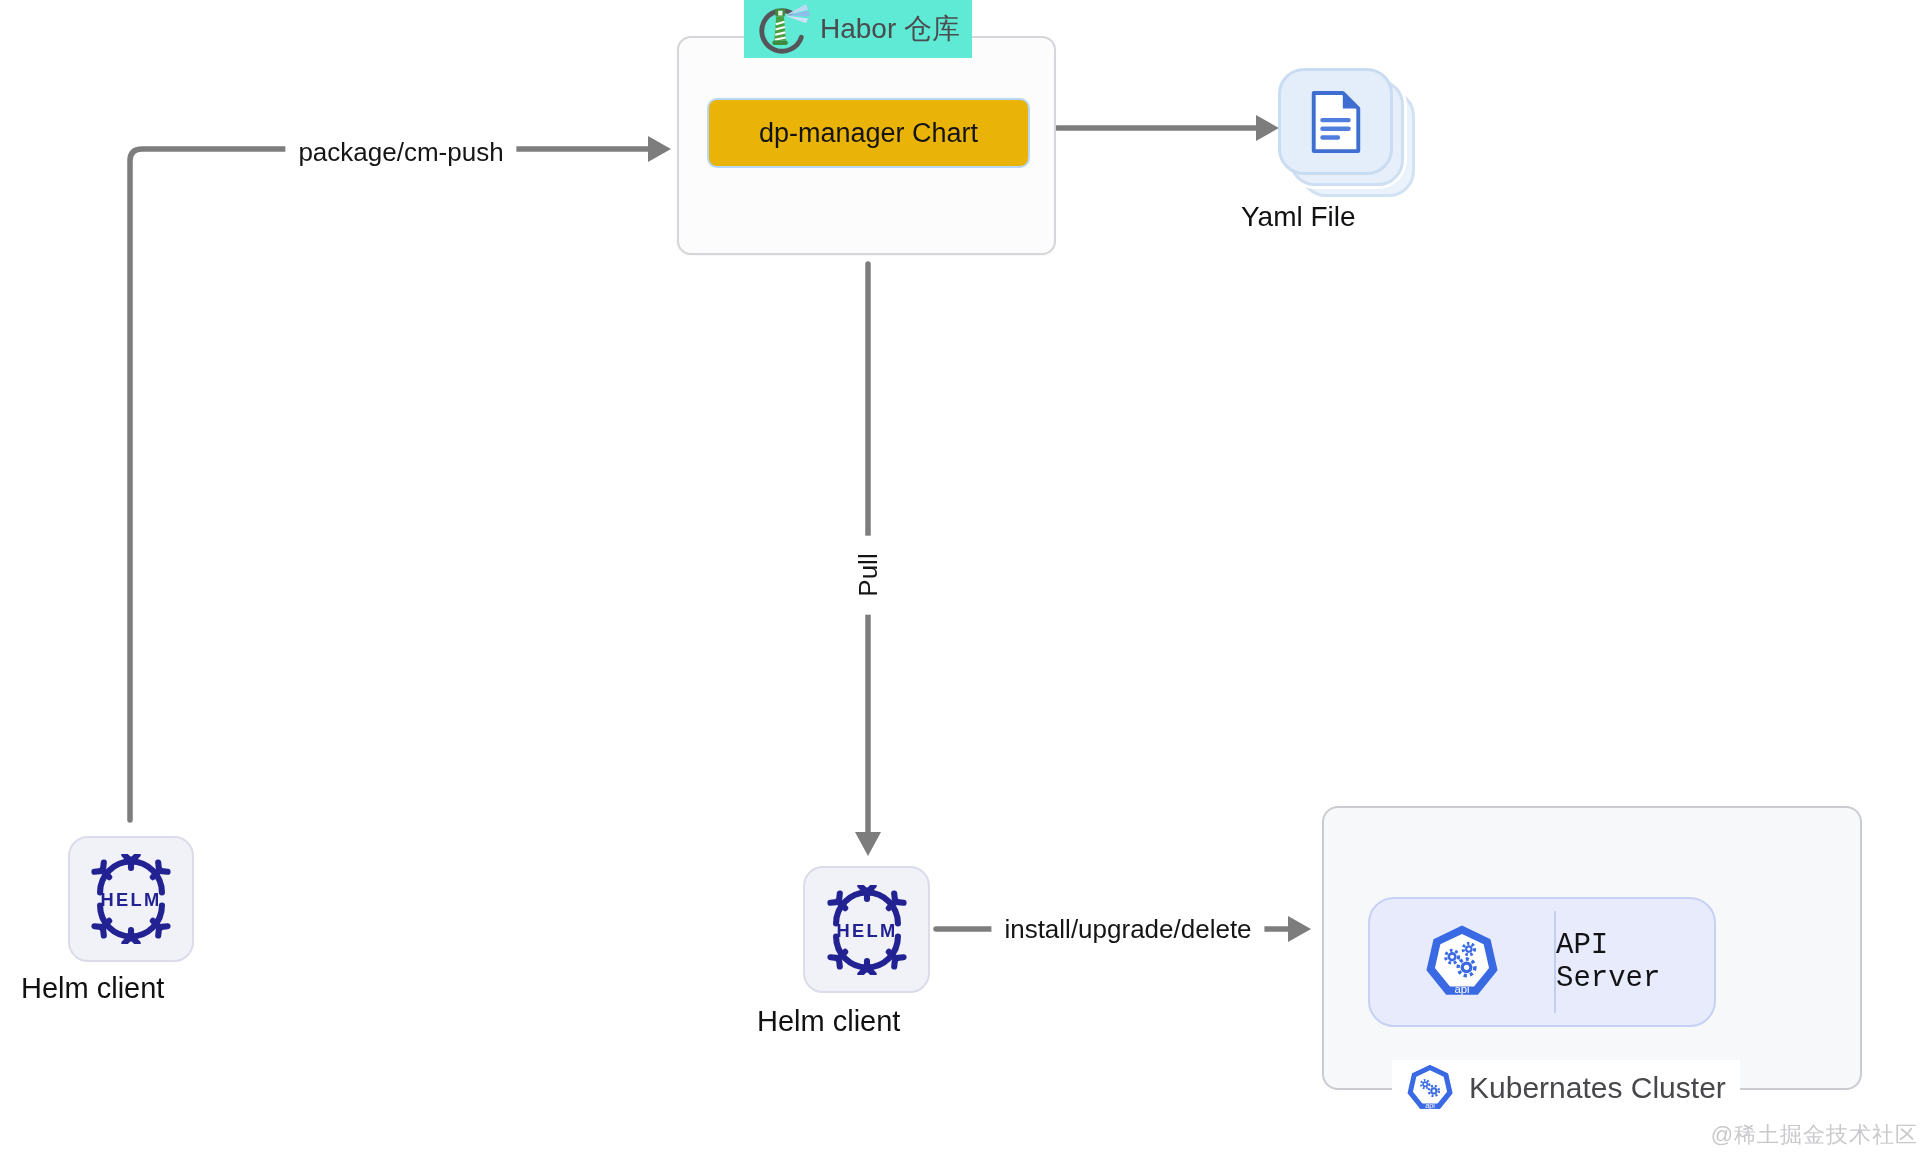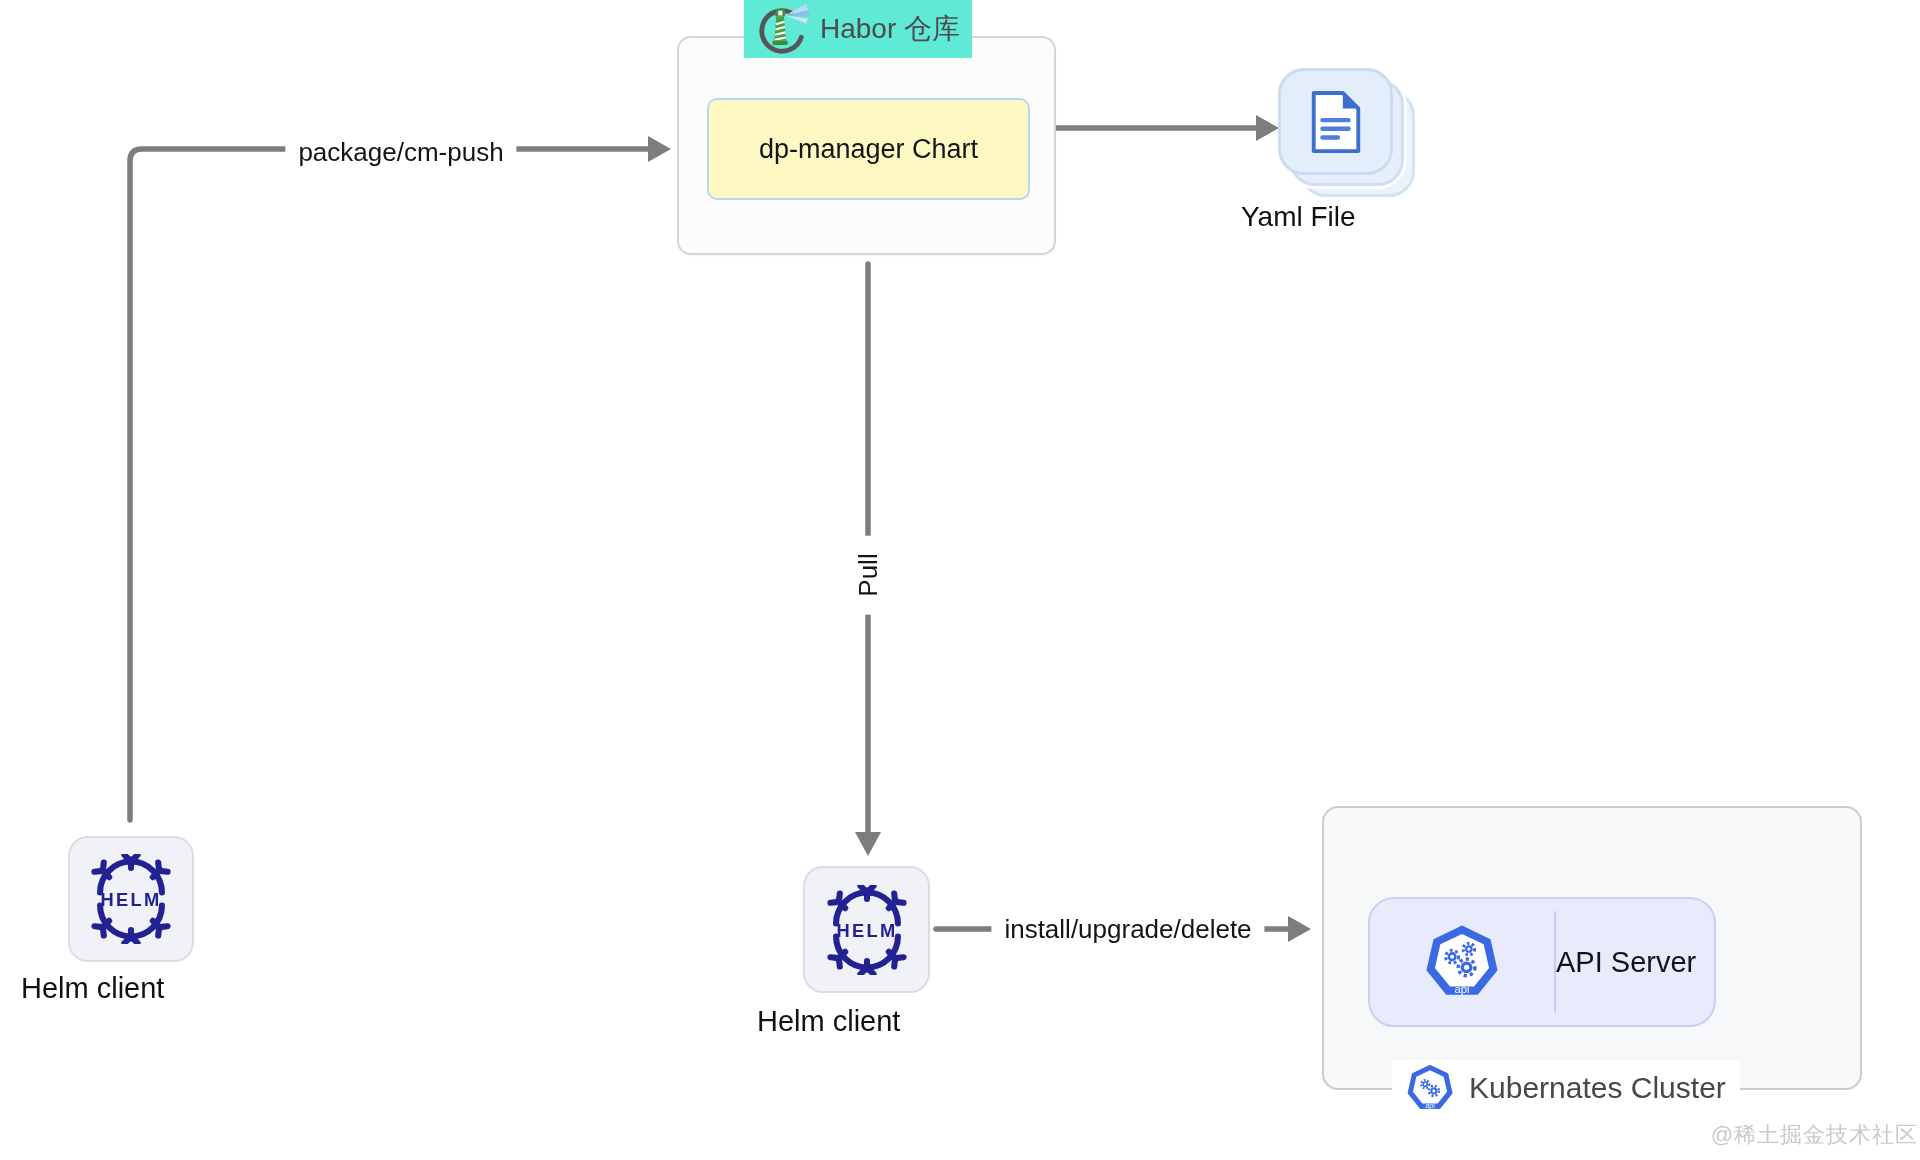--- a/index.html
+++ b/index.html
@@ -5,42 +5,42 @@
   html,body{margin:0;padding:0;background:#ffffff;}
   body{width:1920px;height:1160px;font-family:"Liberation Sans","DejaVu Sans",sans-serif;overflow:hidden;}
   .canvas{position:relative;width:1920px;height:1160px;background:#ffffff;}
   .connectors{position:absolute;left:0;top:0;width:1920px;height:1160px;pointer-events:none;}
 
   .node-box{position:absolute;box-sizing:border-box;}
   .harbor-box{left:677px;top:36px;width:379px;height:219px;background:#fcfcfd;border:2.5px solid #d6d6da;border-radius:14px;box-shadow:0 1px 2px rgba(0,0,0,.04);}
   .harbor-title{position:absolute;left:744px;top:0px;height:58px;display:flex;align-items:center;gap:10px;background:#5eead4;padding:0 12px;}
   .harbor-title span{font-size:28px;color:#4b4b50;font-weight:500;white-space:nowrap;}
 
-  .chart-box{left:707px;top:98px;width:323px;height:102px;background:#fef9c3;border:2px solid #b7d7f6;border-radius:10px;display:flex;align-items:center;justify-content:center;}
+  .chart-box{left:707px;top:98px;width:323px;height:70px;background:#eab308;border:2px solid #b7d7f6;border-radius:10px;display:flex;align-items:center;justify-content:center;}
   .chart-box span{font-size:27px;color:#141416;}
 
   .yaml-card{position:absolute;width:115px;height:107px;border-radius:26px;box-sizing:border-box;}
   .yaml-card.c3{left:1300px;top:90px;background:#eaf2fb;border:3px solid #d3e2f3;box-shadow:0 0 0 3px #fff;}
   .yaml-card.c2{left:1289px;top:79px;background:#e7f0fa;border:3px solid #cfdff2;box-shadow:0 0 0 3px #fff;}
   .yaml-card.c1{left:1278px;top:68px;background:#e4eefa;border:3px solid #cadcf1;display:flex;align-items:center;justify-content:center;}
 
   .node-label{position:absolute;width:220px;text-align:left;font-size:28px;color:#111113;white-space:nowrap;}
   .yaml-label{left:1241px;top:201px;}
   .helm-label-left{left:21px;top:972px;font-size:29px;}
   .helm-label-bottom{left:757px;top:1005px;font-size:29px;}
 
   .helm-node{background:#f1f1f8;border:2.5px solid #dcdbe9;border-radius:20px;display:flex;align-items:center;justify-content:center;}
   .helm-left{left:68px;top:836px;width:126px;height:126px;}
   .helm-bottom{left:803px;top:866px;width:127px;height:127px;}
 
   .cluster-box{left:1322px;top:806px;width:540px;height:284px;background:#f7f8fa;border:2.5px solid #cbccd1;border-radius:16px;}
   .api-box{left:1368px;top:897px;width:348px;height:130px;background:#e7ebfc;border:2px solid #c8d1f4;border-radius:26px;display:flex;align-items:center;}
   .api-icon-wrap{width:184px;display:flex;align-items:center;justify-content:center;}
   .api-divider{width:2px;height:102px;background:#c3cdf1;border-radius:1px;}
-  .api-text-wrap{flex:1;display:flex;align-items:center;justify-content:flex-start;}
+  .api-text-wrap{flex:1;display:flex;align-items:center;justify-content:flex-end;font-family:Liberation Mono, monospace;}
   .api-text-wrap span{font-size:29px;color:#131316;}
 
   .cluster-label{position:absolute;left:1392px;top:1060px;display:flex;align-items:center;gap:15px;background:#ffffff;padding:0 14px;height:56px;}
   .cluster-label span{font-size:30px;color:#48484c;font-weight:400;white-space:nowrap;}
 
   .edge-label{position:absolute;transform:translate(-50%,-50%);background:#ffffff;padding:2px 13px;font-size:26px;color:#151515;white-space:nowrap;}
   .edge-label.rot{transform:translate(-50%,-50%) rotate(-90deg);padding:2px 18px;}
   .lbl-push{left:401px;top:152px;}
   .lbl-pull{left:868px;top:575px;}
   .lbl-install{left:1128px;top:929px;}

